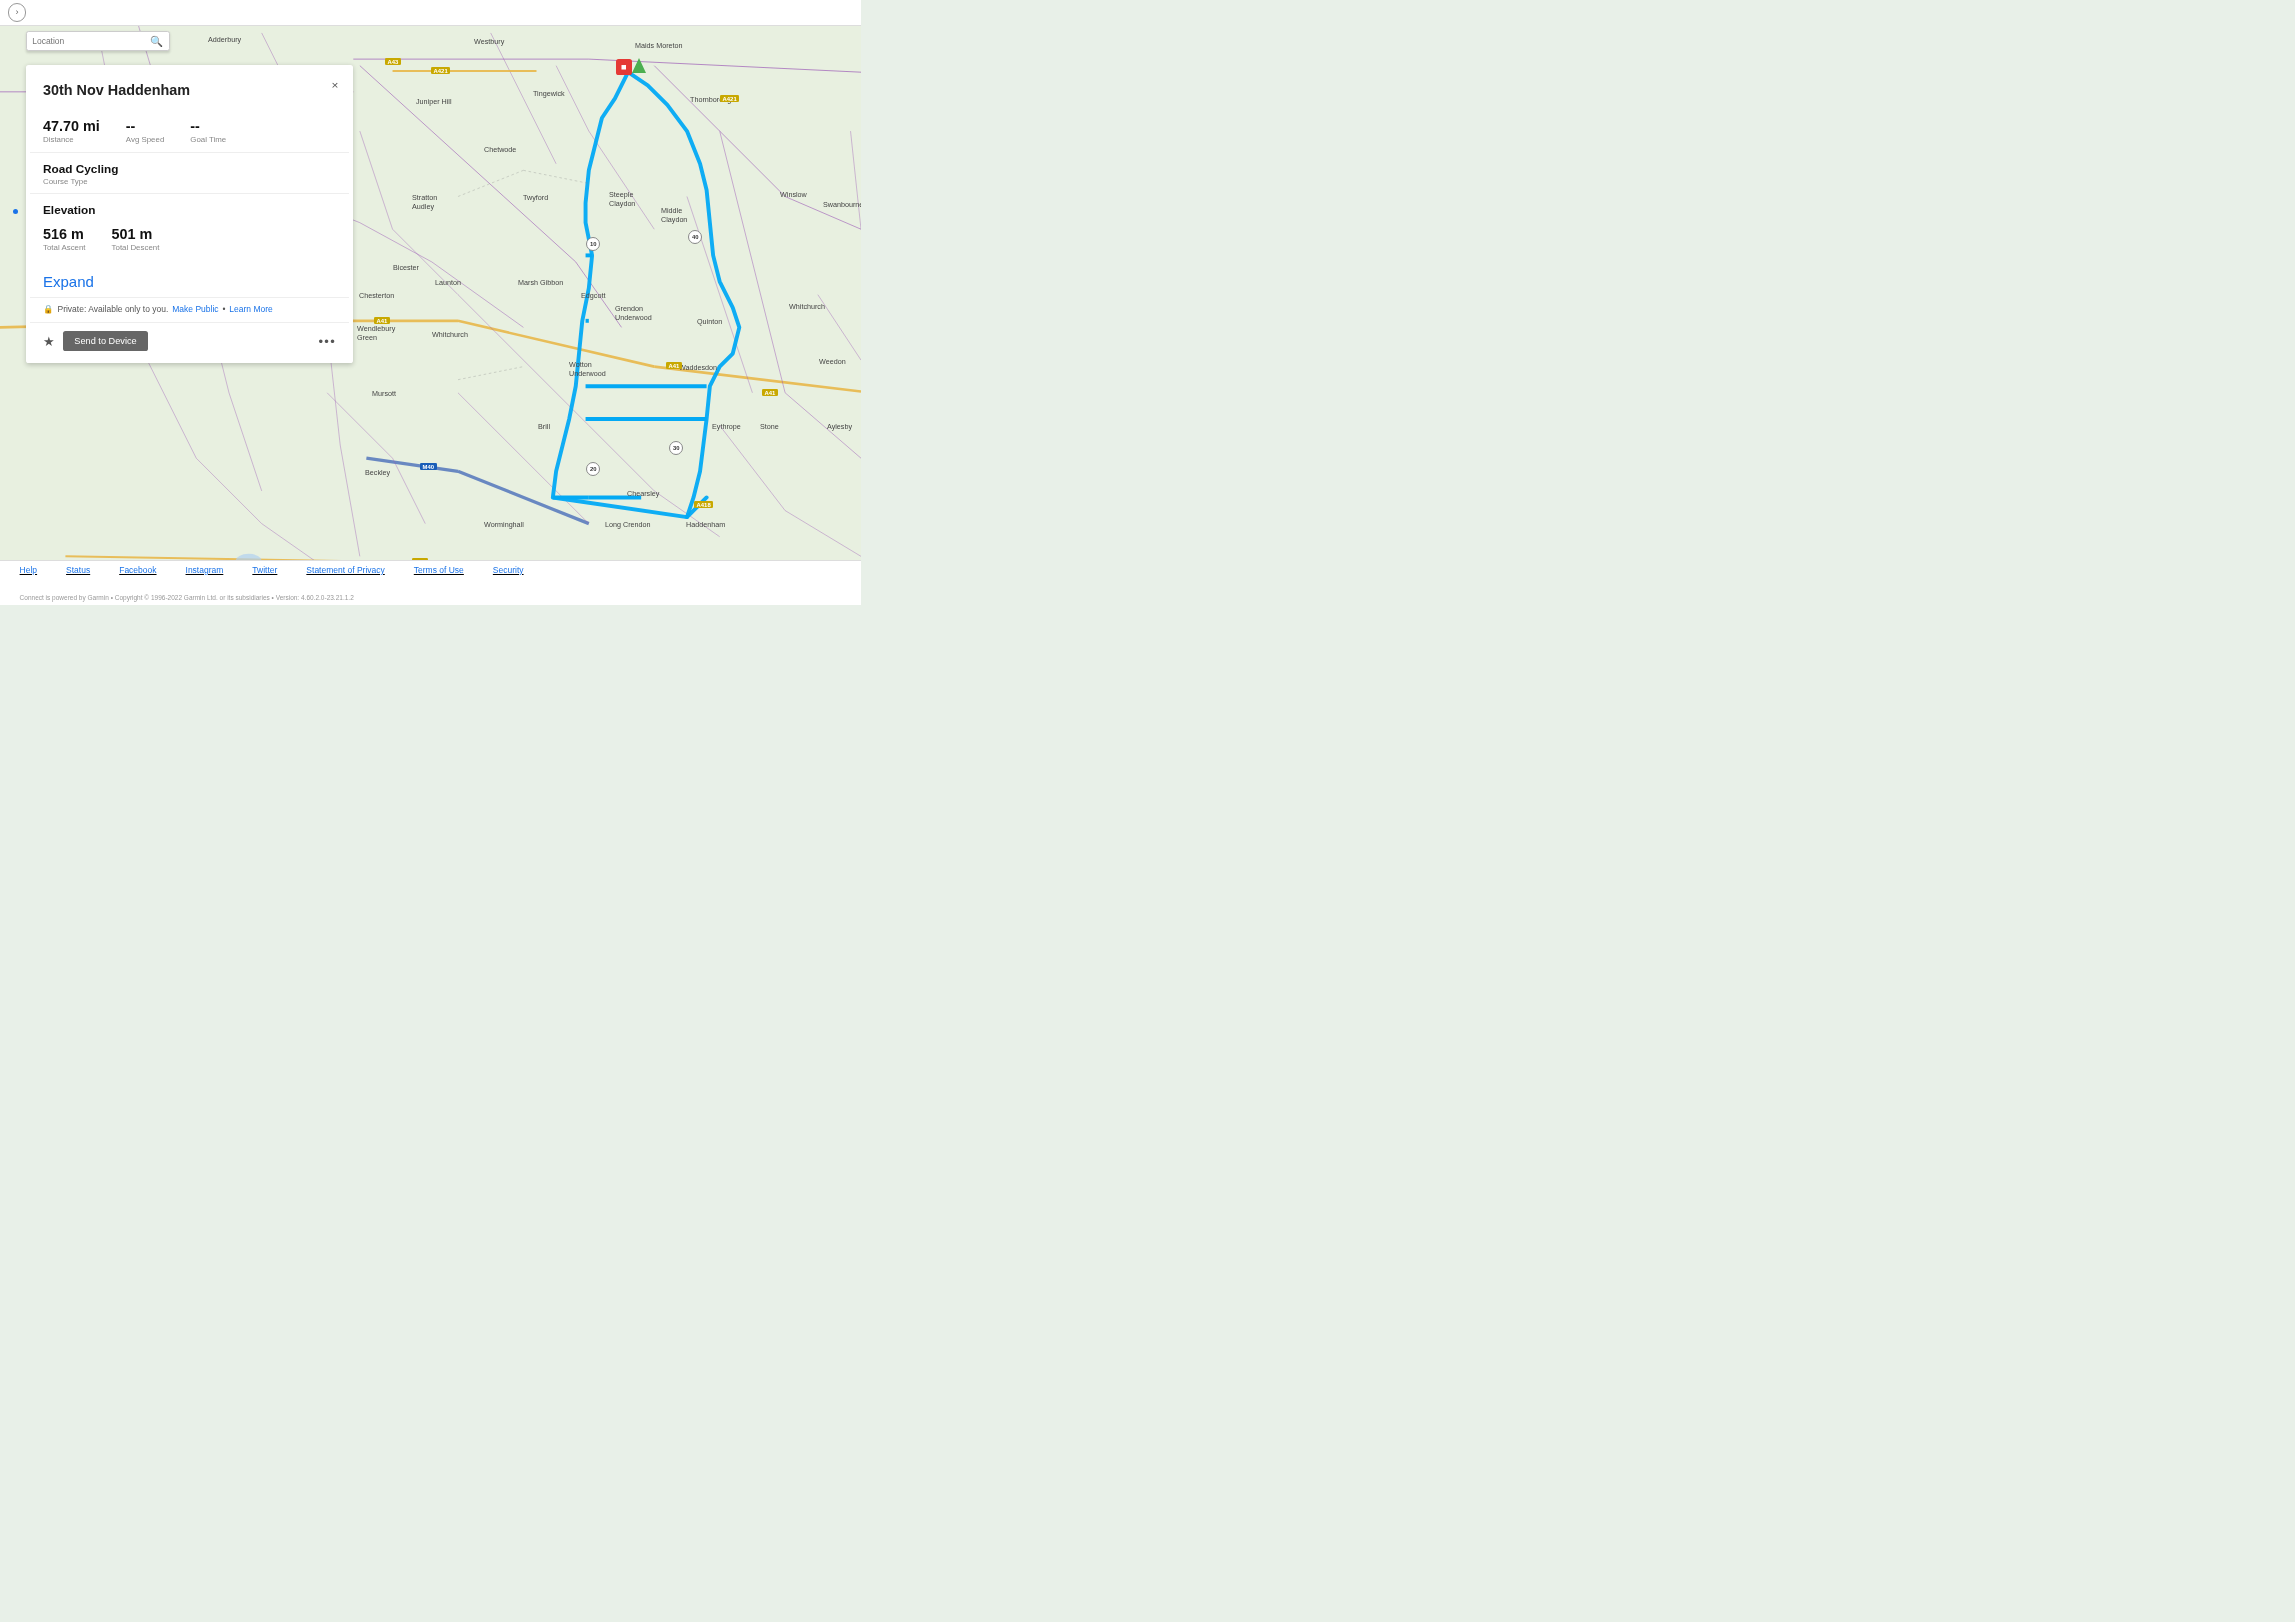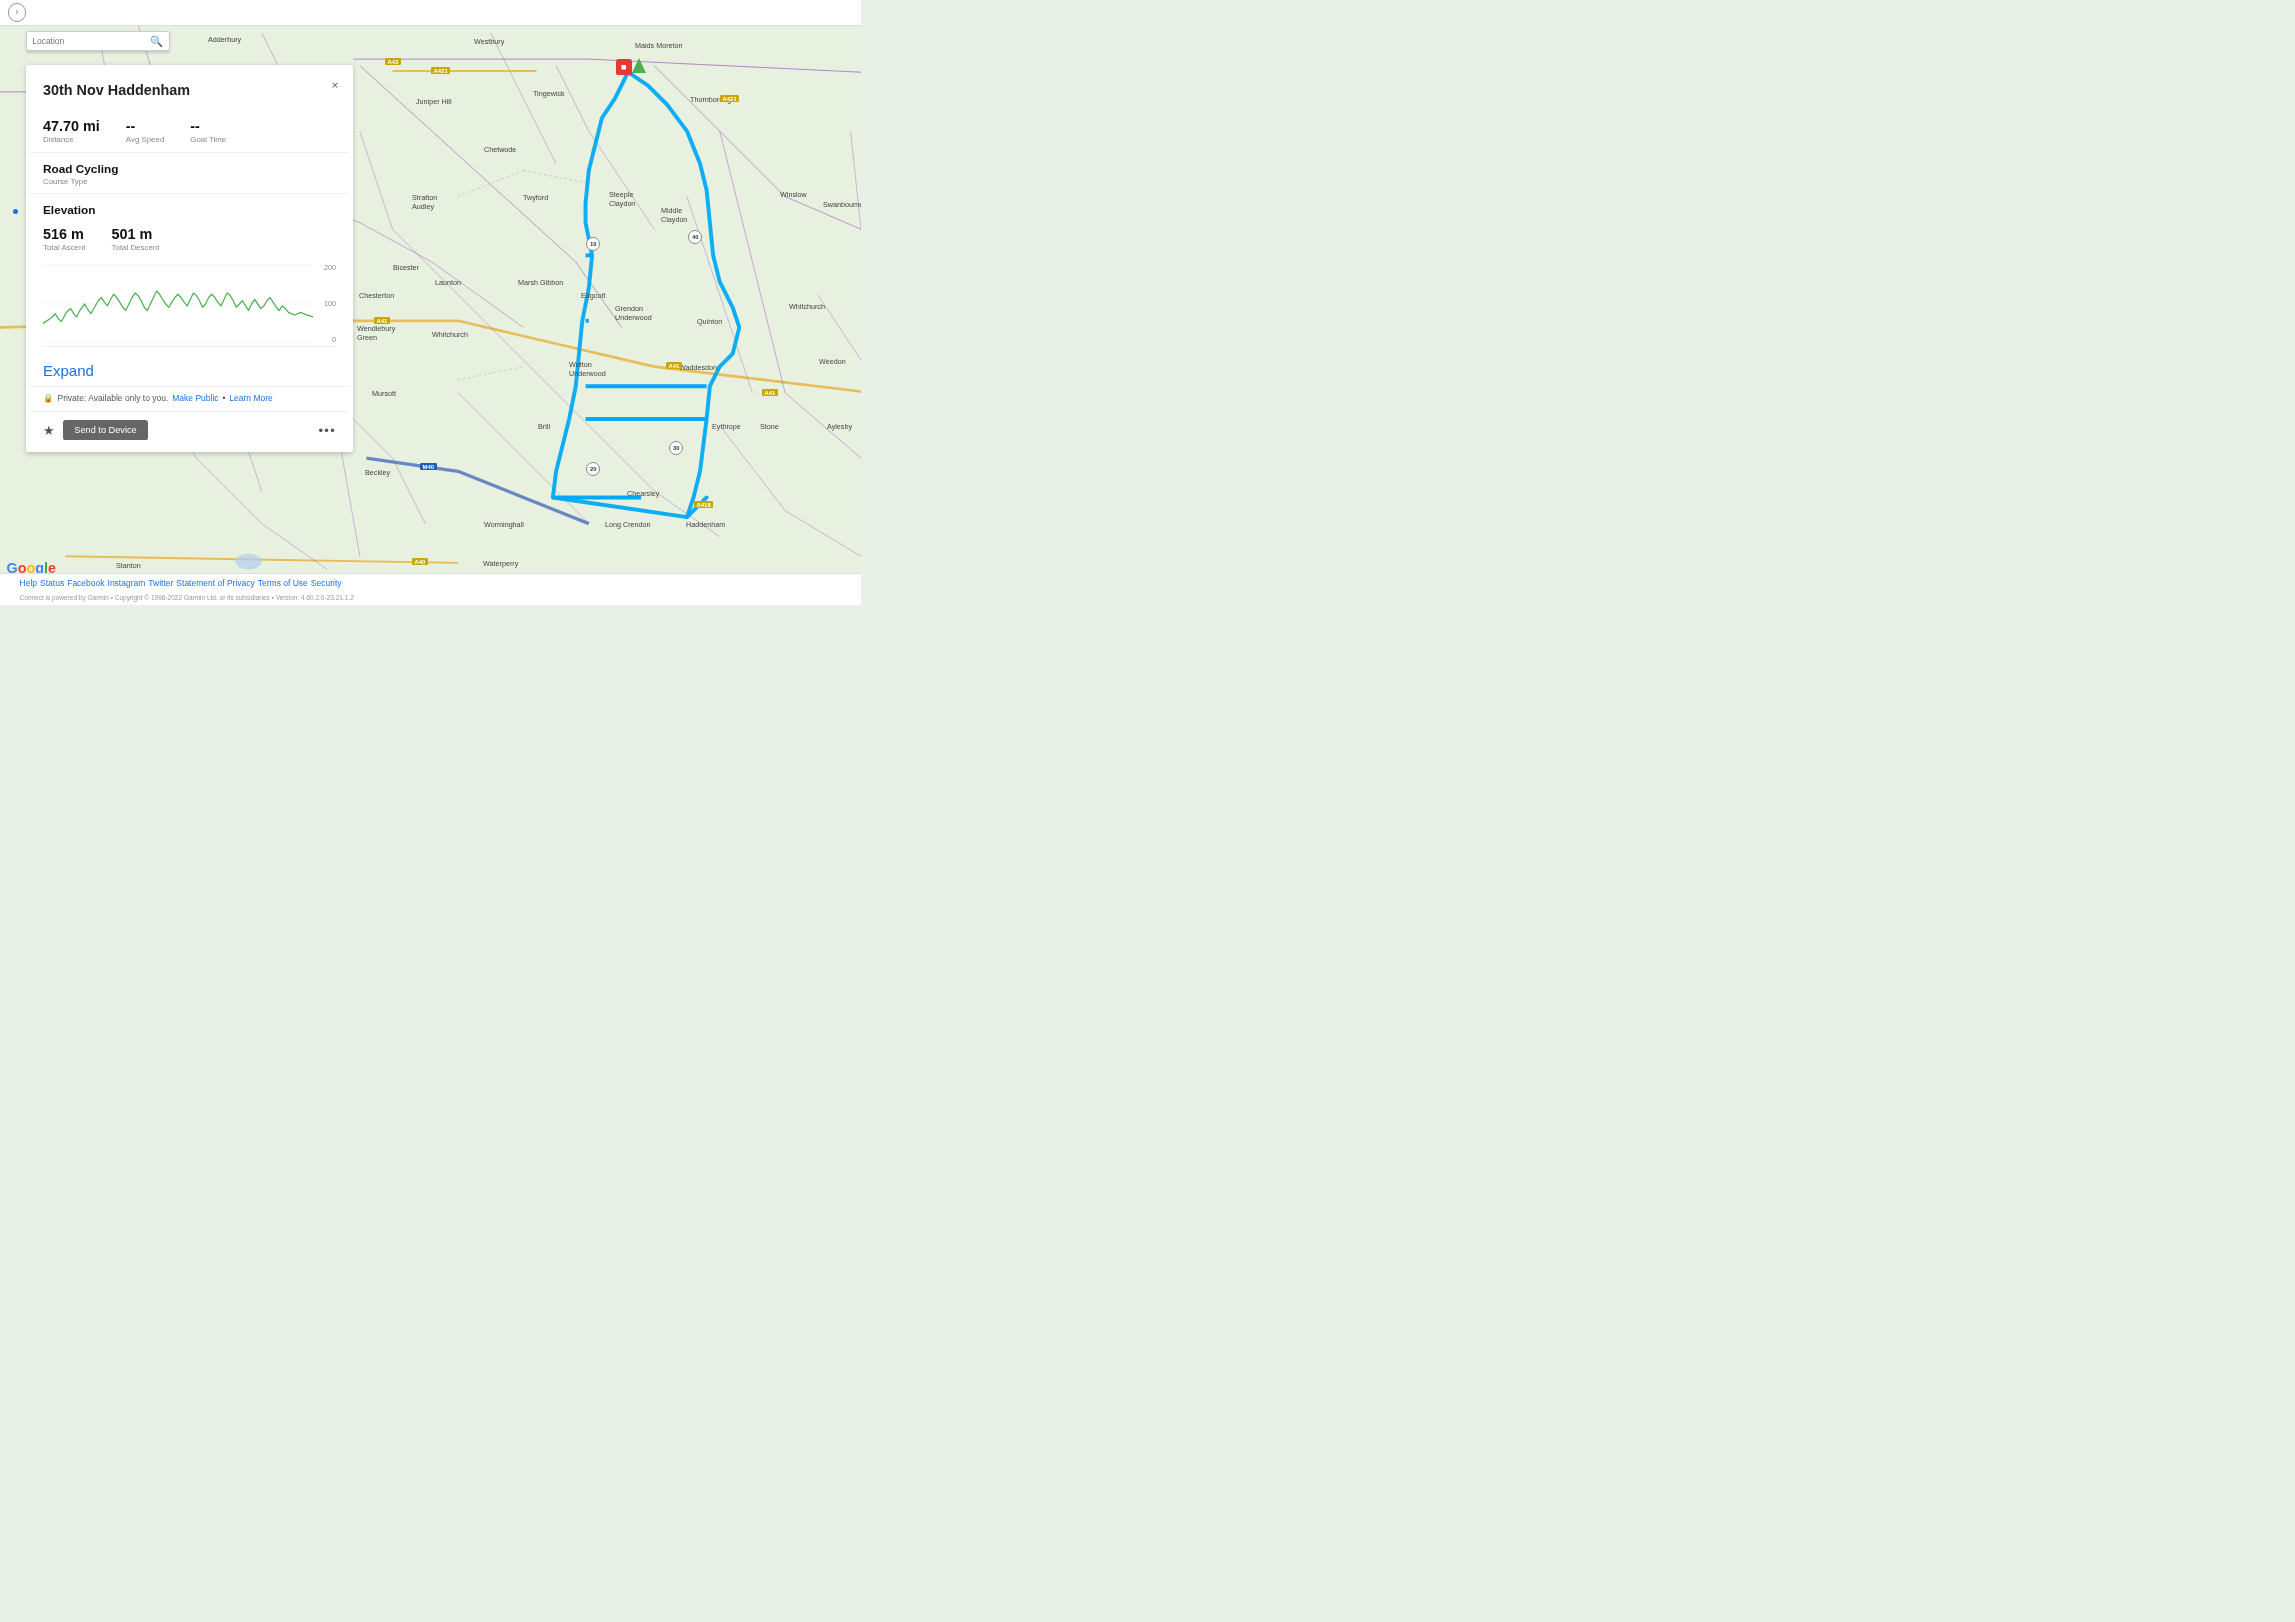--- a/index.html
+++ b/index.html
@@ -250,22 +250,23 @@
     .footer {
       position: absolute;
       bottom: 0; left: 0; right: 0;
       background: #fff;
       border-top: 0.7px solid #ddd;
       padding: 3.9px 19.6px;
       z-index: 10;
     }
     .footer-links {
       display: flex;
-      gap: 3px;
-      margin-bottom: 6px;
+      gap: 29px;
+      margin-bottom: 19px;
+      text-decoration: underline;
     }
     .footer-link {
       color: #1a73e8;
       font-size: 8.5px;
       text-decoration: none;
       cursor: pointer;
     }
     .footer-copy {
       font-size: 6.5px;
       color: #999;
@@ -563,118 +564,20 @@
       <div class="stat-item">
         <div class="stat-value">516 m</div>
         <div class="stat-label">Total Ascent</div>
       </div>
       <div class="stat-item">
         <div class="stat-value">501 m</div>
         <div class="stat-label">Total Descent</div>
       </div>
     </div>
 
-    <div class="chart-area">
-      <svg class="chart-svg" xmlns="http://www.w3.org/2000/svg" viewBox="0 0 440 130" preserveAspectRatio="none">
-
-        <line x1="0" y1="5" x2="440" y2="5" stroke="#eee" stroke-width="1"></line>
-        <line x1="0" y1="65" x2="440" y2="65" stroke="#eee" stroke-width="1"></line>
-        <line x1="0" y1="125" x2="440" y2="125" stroke="#eee" stroke-width="1"></line>
-
-        <polyline fill="none" stroke="#4caf50" stroke-width="2" stroke-linejoin="round" points="
-          0,95
-          8,90
-          15,85
-          20,80
-          25,88
-          30,92
-          38,78
-          45,72
-          50,80
-          55,85
-          60,75
-          68,65
-          72,72
-          78,80
-          84,70
-          90,60
-          95,55
-          100,62
-          105,68
-          110,58
-          115,50
-          120,55
-          125,62
-          130,70
-          135,75
-          140,65
-          145,55
-          150,48
-          155,52
-          160,60
-          165,70
-          170,75
-          175,65
-          180,55
-          185,45
-          190,50
-          195,58
-          200,65
-          205,70
-          210,62
-          215,55
-          220,50
-          225,55
-          230,62
-          235,68
-          240,58
-          245,48
-          250,52
-          255,60
-          260,70
-          265,65
-          270,55
-          275,50
-          280,55
-          285,62
-          290,68
-          295,58
-          300,48
-          305,52
-          310,60
-          315,70
-          320,65
-          325,60
-          330,68
-          335,75
-          340,65
-          345,58
-          350,65
-          355,72
-          360,68
-          365,60
-          370,55
-          375,62
-          380,70
-          385,75
-          390,68
-          395,72
-          400,78
-          410,82
-          420,78
-          430,82
-          440,85
-        "></polyline>
-      </svg>
-      <div class="chart-y-labels">
-        <span>200</span>
-        <span>100</span>
-        <span>0</span>
-      </div>
-    </div>
   </div>
 
   <a class="expand-link">Expand</a>
 
   <div class="privacy-section">
     <span>🔒</span>
     <span>Private: Available only to you.</span>
     <a class="privacy-link">Make Public</a>
     <span>•</span>
     <a class="privacy-link">Learn More</a>

